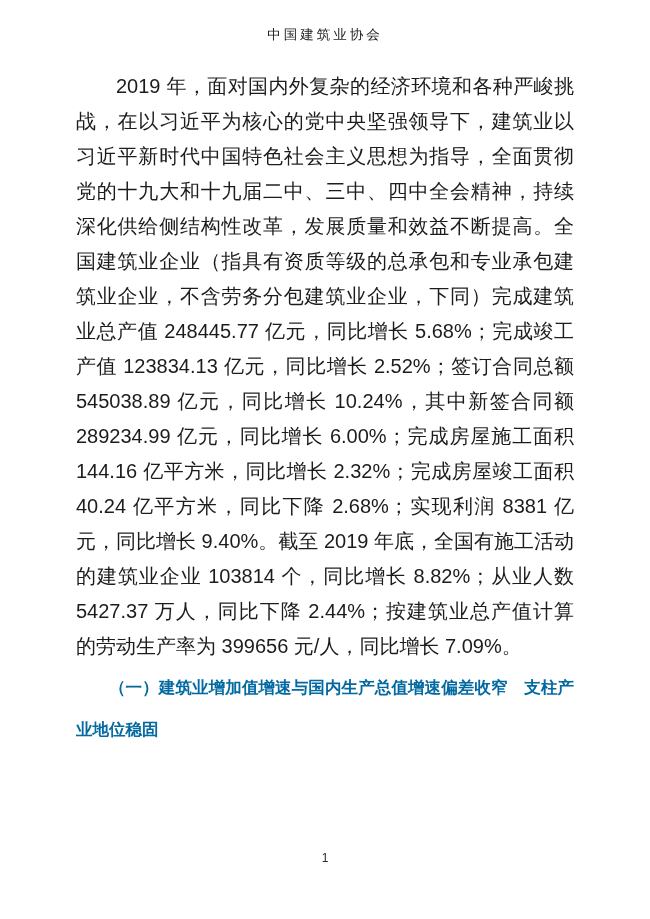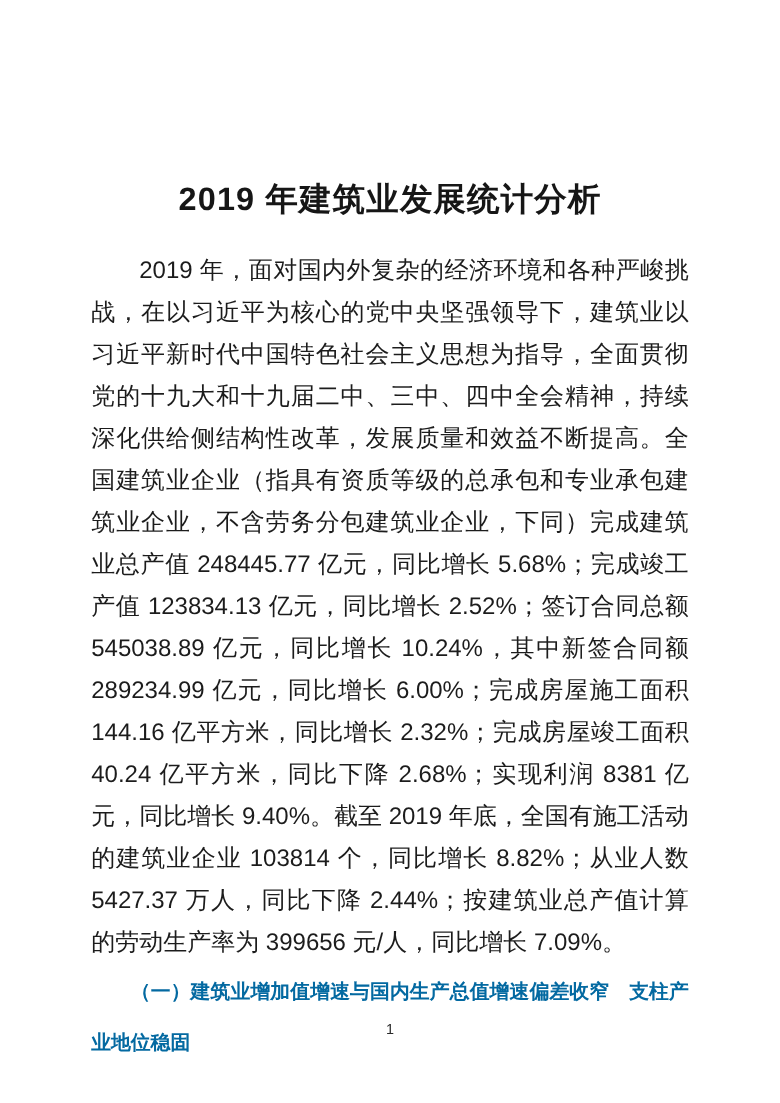--- a/index.html
+++ b/index.html
@@ -76,22 +76,22 @@
     text-align: center;
     font-size: 12px;
     line-height: 12px;
     color: #2a2a2a;
   }
 </style>
 </head>
 <body>
 
 <div class="page">
-  <h1 class="doc-title">2019 年建筑业发展统计分析</h1>
 
+  <div class="doc-subtitle">中国建筑业协会</div>
 
 
   <p class="body-paragraph">2019 年，面对国内外复杂的经济环境和各种严峻挑战，在以习近平为核心的党中央坚强领导下，建筑业以习近平新时代中国特色社会主义思想为指导，全面贯彻党的十九大和十九届二中、三中、四中全会精神，持续深化供给侧结构性改革，发展质量和效益不断提高。全国建筑业企业（指具有资质等级的总承包和专业承包建筑业企业，不含劳务分包建筑业企业，下同）完成建筑业总产值 248445.77 亿元，同比增长 5.68%；完成竣工产值 123834.13 亿元，同比增长 2.52%；签订合同总额 545038.89 亿元，同比增长 10.24%，其中新签合同额 289234.99 亿元，同比增长 6.00%；完成房屋施工面积 144.16 亿平方米，同比增长 2.32%；完成房屋竣工面积 40.24 亿平方米，同比下降 2.68%；实现利润 8381 亿元，同比增长 9.40%。截至 2019 年底，全国有施工活动的建筑业企业 103814 个，同比增长 8.82%；从业人数 5427.37 万人，同比下降 2.44%；按建筑业总产值计算的劳动生产率为 399656 元/人，同比增长 7.09%。</p>
 
   <p class="subsection-heading">（一）建筑业增加值增速与国内生产总值增速偏差收窄　支柱产业地位稳固</p>
 
   <div class="page-number">1</div>
 </div>
 
 </body></html>

